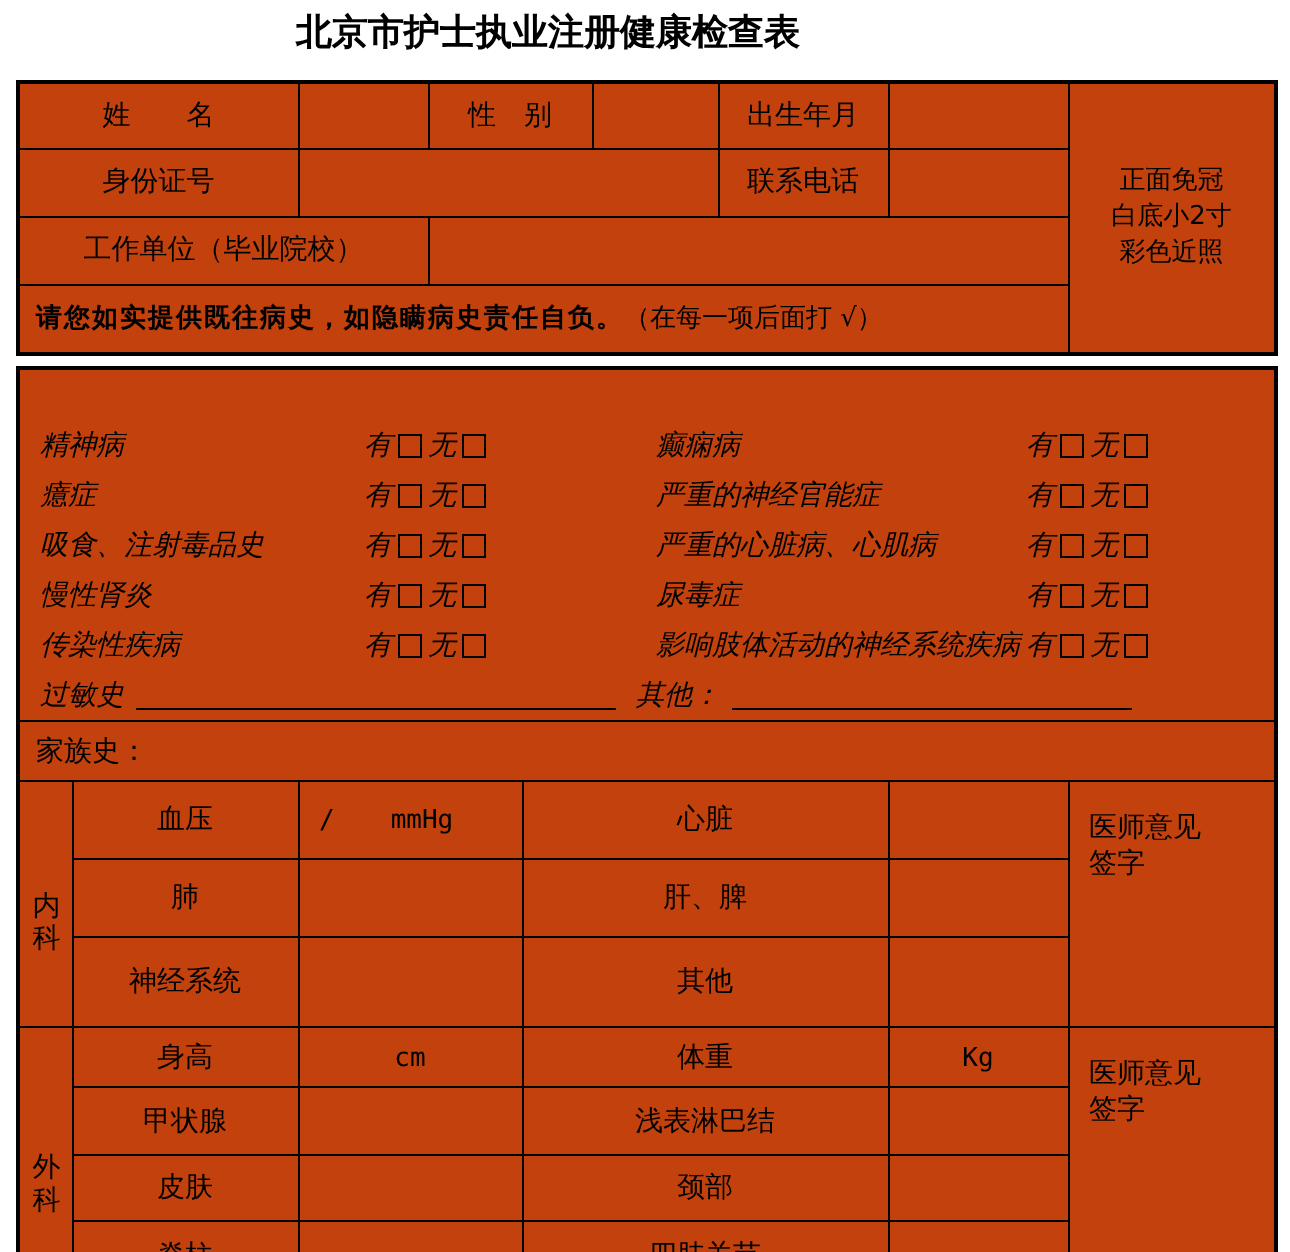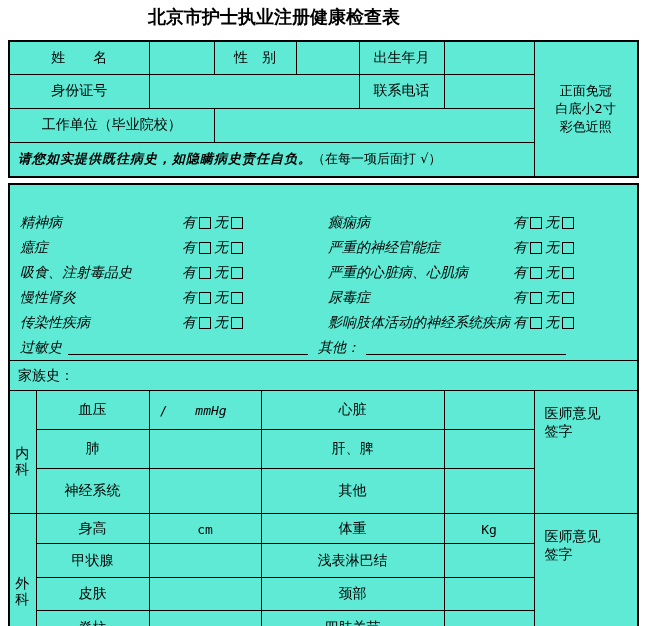--- a/index.html
+++ b/index.html
@@ -9,33 +9,33 @@
     background: #fff; color: #000;
     position: relative; overflow: hidden;
     font-family: "DejaVu Sans", sans-serif;
   }
   .title {
     position: absolute; top: 4px; left: 0; width: 548px;
     text-align: center; font-size: 18px; font-weight: bold; line-height: 26px;
   }
   table {
     border-collapse: collapse; table-layout: fixed;
-    position: absolute; left: 8px; background: #5eead4;
+    position: absolute; left: 8px; background: #c2410c;
     border: 2px solid #000;
   }
   .t1 { top: 40px; width: 629px; }
   .t2 { top: 183px; width: 629px; }
   td {
     border: 1px solid #000; padding: 0;
     font-size: 14px; vertical-align: middle; overflow: hidden;
   }
   .center { text-align: center; }
   .photocell { text-align: center; font-size: 13px; line-height: 18px; margin-left: 20px; }
   .instr { font-size: 13px; padding-left: 8px; }
-  .instr .script { font-style: italic; font-weight: bold; letter-spacing: 1px; }
+  .instr .script { font-weight: bold; letter-spacing: 1px; }
   .diseasebox { vertical-align: top; padding-top: 25px; font-style: italic; }
   .dline { display: flex; align-items: center; height: 25px; padding-left: 10px; font-size: 14px; }
   .dl1 { width: 162px; }
   .dcb1 { width: 146px; }
   .dl2 { width: 185px; }
   .cbg { display: inline-flex; align-items: center; }
   .box {
     display: inline-block; width: 12px; height: 12px;
     border: 1px solid #000; margin: 0 3px; flex: 0 0 auto;
   }
@@ -46,21 +46,21 @@
   .seccell { text-align: center; }
   .vtext { writing-mode: vertical-lr; letter-spacing: 16px; display: inline-block; }
   .doccell { vertical-align: top; }
   .docinner {
     display: flex; flex-direction: column; 
     height: 100%; padding: 14px 4px 20px 10px;
   }
   .doc2 { padding-bottom: 14px; }
   .unit { font-family: "DejaVu Sans Mono", monospace; font-size: 13px; }
   .bpcell { padding-left: 10px; }
-  .bpcell .unit-shift { margin-left: 28px; font-style: italic; }
+  .bpcell .unit-shift { margin-left: 28px; }
 </style>
 </head>
 <body>
 
 <div class="title">北京市护士执业注册健康检查表</div>
 
 <table class="t1">
   <colgroup>
     <col style="width:140px">
       <col style="width:65px">

